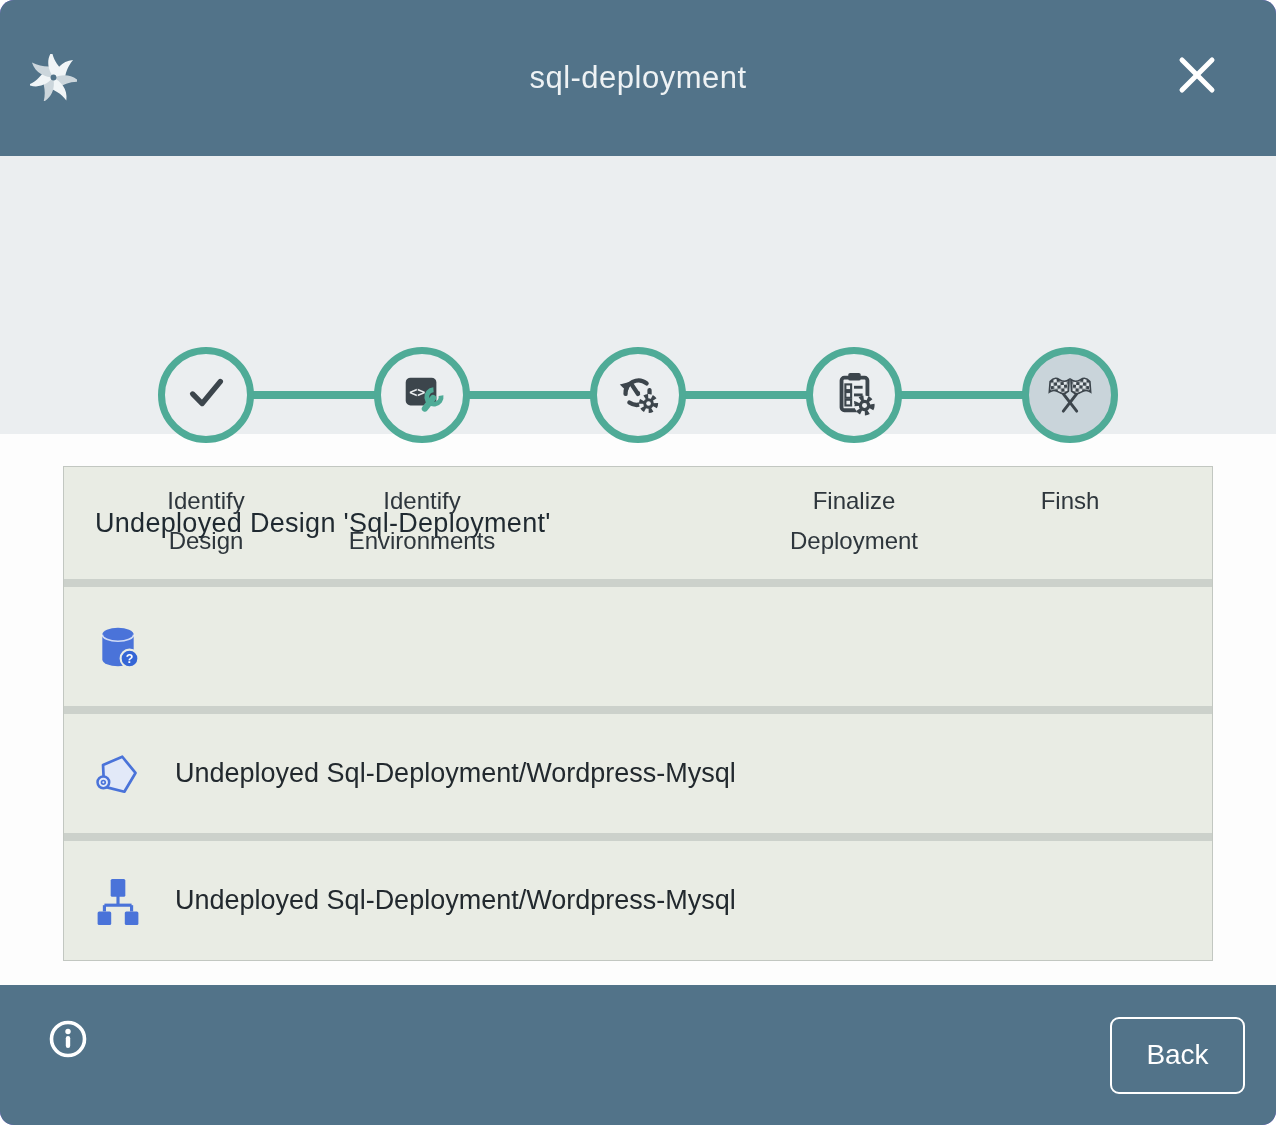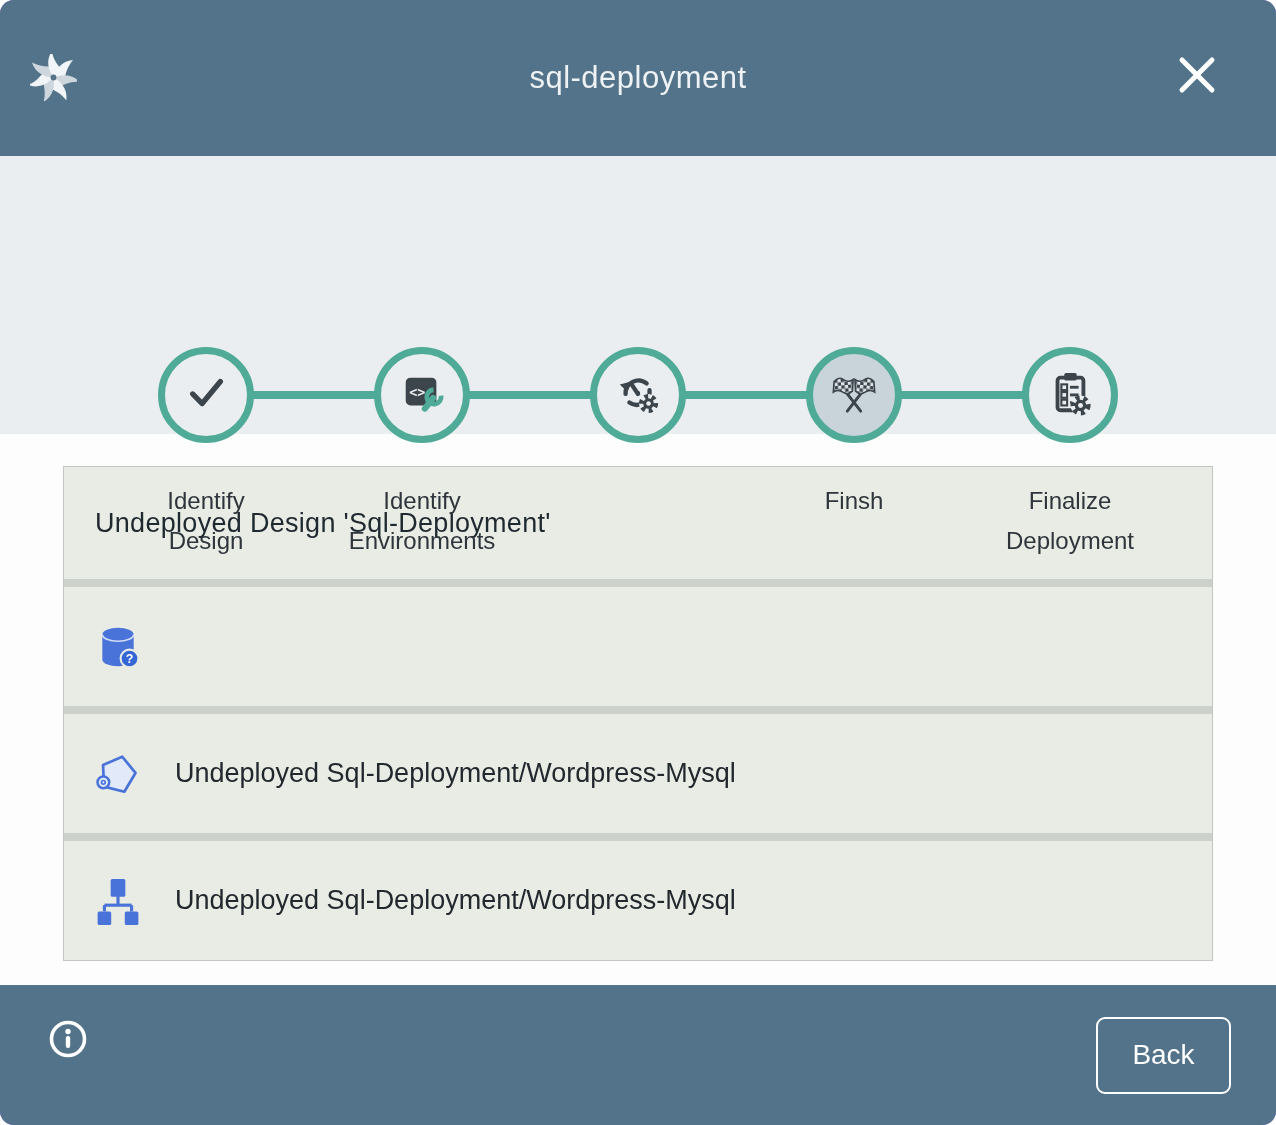--- a/index.html
+++ b/index.html
@@ -38,21 +38,21 @@
   .row.header-row{height:112px;}
   .row.item-row{height:119px;}
   .row-text{font-size:27px;color:var(--row-text);}
   .row.header-row .row-text{color:#1f2930;letter-spacing:0.3px;}
   .row-icon{width:46px;height:48px;margin-right:34px;flex:0 0 auto;display:flex;align-items:center;justify-content:center;}
 
   
   .footer{height:140px;background:var(--header-bg);flex:0 0 auto;position:relative;
           display:flex;align-items:center;}
   .footer .info-wrap{position:absolute;left:48px;top:34px;width:40px;height:40px;background:none;border:none;padding:0;cursor:pointer;}
-  .btns{margin-left:auto;margin-right:45px;display:flex;gap:33px;align-items:flex-end;}
+  .btns{margin-left:auto;margin-right:31px;display:flex;gap:33px;align-items:flex-end;}
   .btn{height:77px;border-radius:9px;font-size:28px;font-family:"Liberation Sans",sans-serif;cursor:pointer;}
   .btn-back{width:135px;background:transparent;border:2px solid #ffffff;color:#ffffff;}
   .btn-finish{width:147px;background:var(--finish-bg);border:none;color:#ffffff;
               box-shadow:0 4px 8px rgba(0,0,0,0.28);}
 </style>
 </head>
 <body>
 
 <div class="modal">
 
@@ -129,65 +129,65 @@
                 <circle r="10" fill="var(--stepper-bg,#ebeef0)"></circle>
                 <circle r="7" fill="none" stroke="var(--icon-dark,#3c454c)" stroke-width="6" stroke-dasharray="3.6 3.6"></circle>
                 <circle r="5.5" fill="var(--icon-dark,#3c454c)"></circle>
                 <circle r="2.4" fill="var(--stepper-bg,#ebeef0)"></circle>
               </g>
             </svg>
           </span>
         </div>
       </div>
 
+      <div class="step">
+        <div class="circle">
+          <span>
+            <svg viewBox="-24 -24 48 48" width="46" height="46">
+              <rect x="-13" y="-16" width="27" height="34" rx="3" fill="none" stroke="var(--icon-dark,#3c454c)" stroke-width="4"></rect>
+              <rect x="-6" y="-21" width="13" height="8" rx="2" fill="var(--icon-dark,#3c454c)"></rect>
+              <g stroke="var(--icon-dark,#3c454c)" stroke-width="2.2" fill="none">
+                <rect x="-9" y="-9" width="6" height="6"></rect>
+                <rect x="-9" y="-1" width="6" height="6"></rect>
+                <rect x="-9" y="7" width="6" height="6"></rect>
+                <line x1="0" y1="-6" x2="9" y2="-6" stroke-width="3"></line>
+                <line x1="0" y1="2" x2="9" y2="2" stroke-width="3"></line>
+                <line x1="0" y1="10" x2="6" y2="10" stroke-width="3"></line>
+              </g>
+              <g transform="translate(11,13)">
+                <circle r="10.5" fill="var(--stepper-bg,#ebeef0)"></circle>
+                <circle r="7.5" fill="none" stroke="var(--icon-dark,#3c454c)" stroke-width="6" stroke-dasharray="3.8 3.8"></circle>
+                <circle r="6" fill="var(--icon-dark,#3c454c)"></circle>
+                <circle r="2.6" fill="var(--stepper-bg,#ebeef0)"></circle>
+              </g>
+            </svg>
+          </span>
+        </div>
+        <div class="step-label">Finalize Deployment</div>
+      </div>
+
       <div class="step active">
         <div class="circle">
           <span>
             <svg viewBox="-24 -24 48 48" width="46" height="46">
               <defs>
                 <pattern id="chk" width="7" height="7" patternUnits="userSpaceOnUse">
                   <rect width="7" height="7" fill="#dfe5e8"></rect>
                   <rect width="3.5" height="3.5" fill="var(--icon-dark,#3c454c)"></rect>
                   <rect x="3.5" y="3.5" width="3.5" height="3.5" fill="var(--icon-dark,#3c454c)"></rect>
                 </pattern>
               </defs>
               <line x1="-17" y1="-12" x2="7" y2="19" stroke="var(--icon-dark,#3c454c)" stroke-width="3" stroke-linecap="round"></line>
               <line x1="17" y1="-12" x2="-7" y2="19" stroke="var(--icon-dark,#3c454c)" stroke-width="3" stroke-linecap="round"></line>
               <path transform="translate(-21,-14) rotate(-6)" d="M0 2 Q5 -3 10 1 T20 2 L18 14 Q13 18 8 14 T-2 13 Z" fill="url(#chk)" stroke="var(--icon-dark,#3c454c)" stroke-width="1.6"></path>
               <path transform="translate(21,-14) rotate(6) scale(-1,1)" d="M0 2 Q5 -3 10 1 T20 2 L18 14 Q13 18 8 14 T-2 13 Z" fill="url(#chk)" stroke="var(--icon-dark,#3c454c)" stroke-width="1.6"></path>
             </svg>
           </span>
         </div>
         <div class="step-label">Finsh</div>
-      </div>
-
-      <div class="step">
-        <div class="circle">
-          <span>
-            <svg viewBox="-24 -24 48 48" width="46" height="46">
-              <rect x="-13" y="-16" width="27" height="34" rx="3" fill="none" stroke="var(--icon-dark,#3c454c)" stroke-width="4"></rect>
-              <rect x="-6" y="-21" width="13" height="8" rx="2" fill="var(--icon-dark,#3c454c)"></rect>
-              <g stroke="var(--icon-dark,#3c454c)" stroke-width="2.2" fill="none">
-                <rect x="-9" y="-9" width="6" height="6"></rect>
-                <rect x="-9" y="-1" width="6" height="6"></rect>
-                <rect x="-9" y="7" width="6" height="6"></rect>
-                <line x1="0" y1="-6" x2="9" y2="-6" stroke-width="3"></line>
-                <line x1="0" y1="2" x2="9" y2="2" stroke-width="3"></line>
-                <line x1="0" y1="10" x2="6" y2="10" stroke-width="3"></line>
-              </g>
-              <g transform="translate(11,13)">
-                <circle r="10.5" fill="var(--stepper-bg,#ebeef0)"></circle>
-                <circle r="7.5" fill="none" stroke="var(--icon-dark,#3c454c)" stroke-width="6" stroke-dasharray="3.8 3.8"></circle>
-                <circle r="6" fill="var(--icon-dark,#3c454c)"></circle>
-                <circle r="2.6" fill="var(--stepper-bg,#ebeef0)"></circle>
-              </g>
-            </svg>
-          </span>
-        </div>
-        <div class="step-label">Finalize Deployment</div>
       </div>
 
     </div>
   </div>
 
   <div class="content">
     <div class="list">
 
       <div class="row header-row">
         <span class="row-text">Undeployed Design 'Sql-Deployment'</span>

